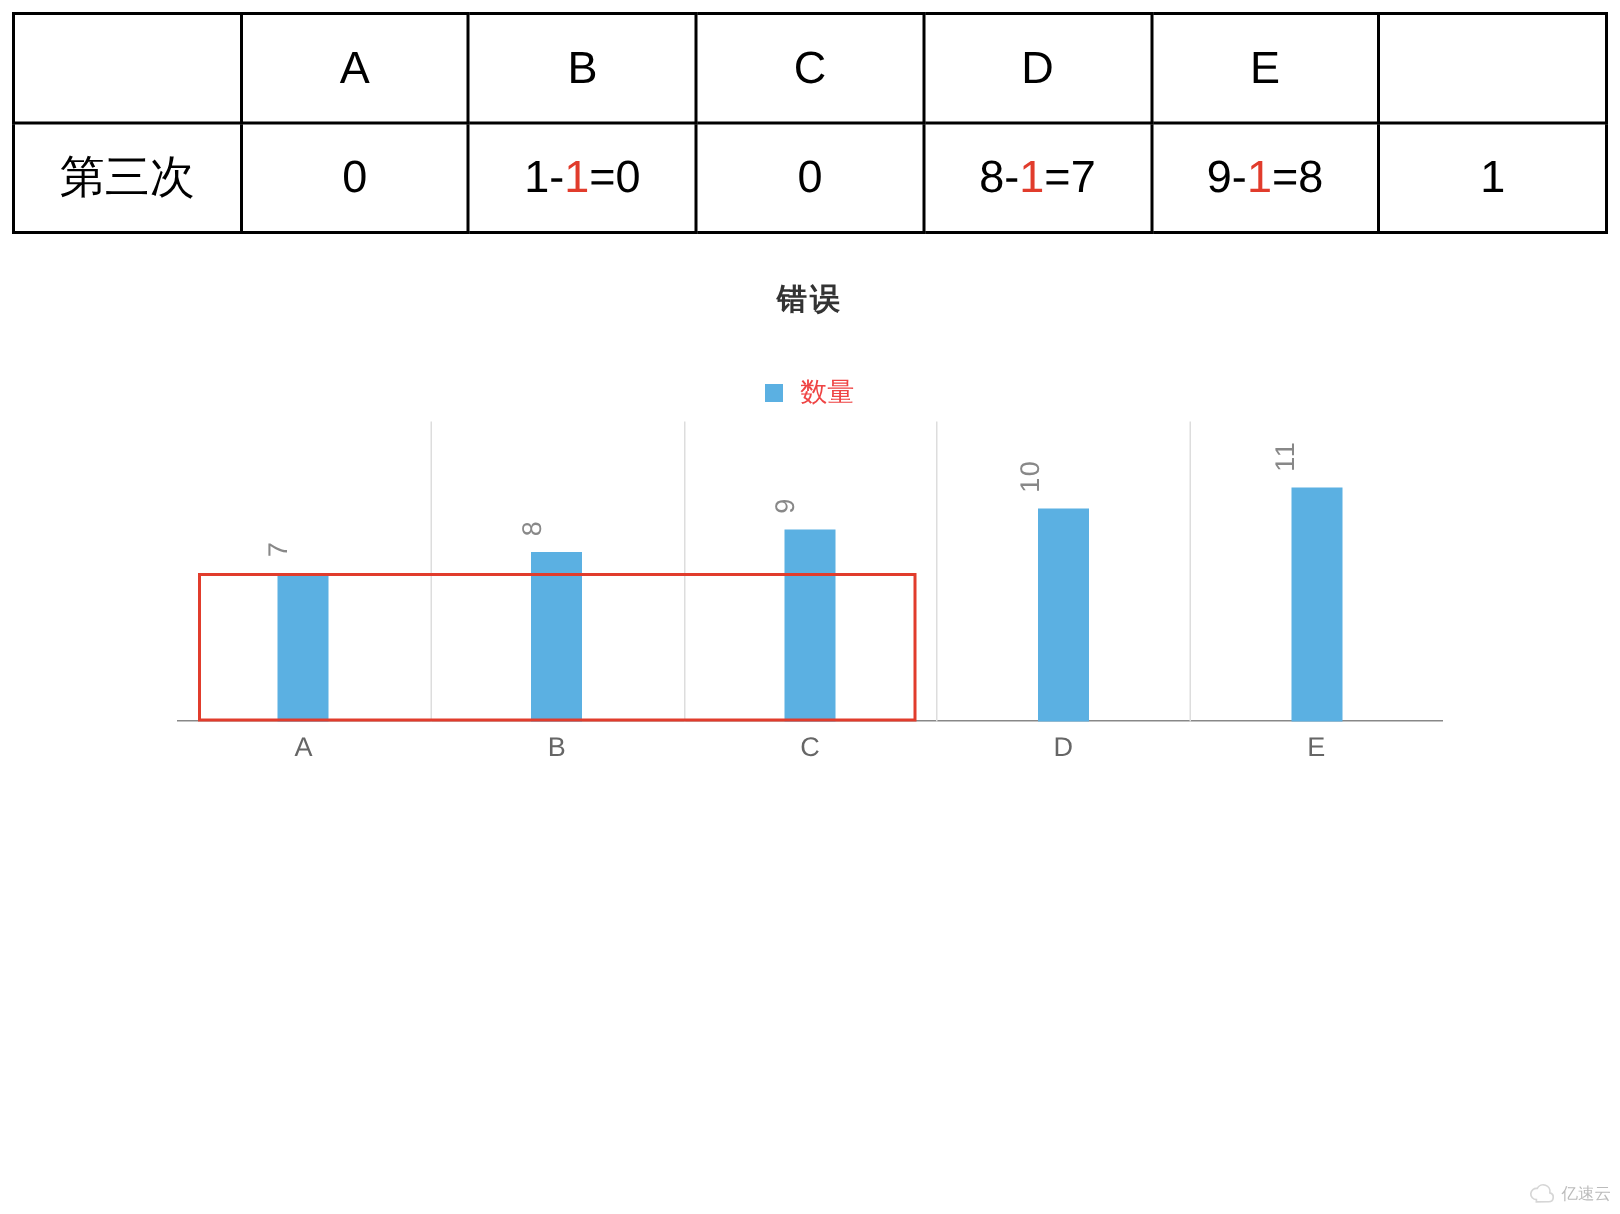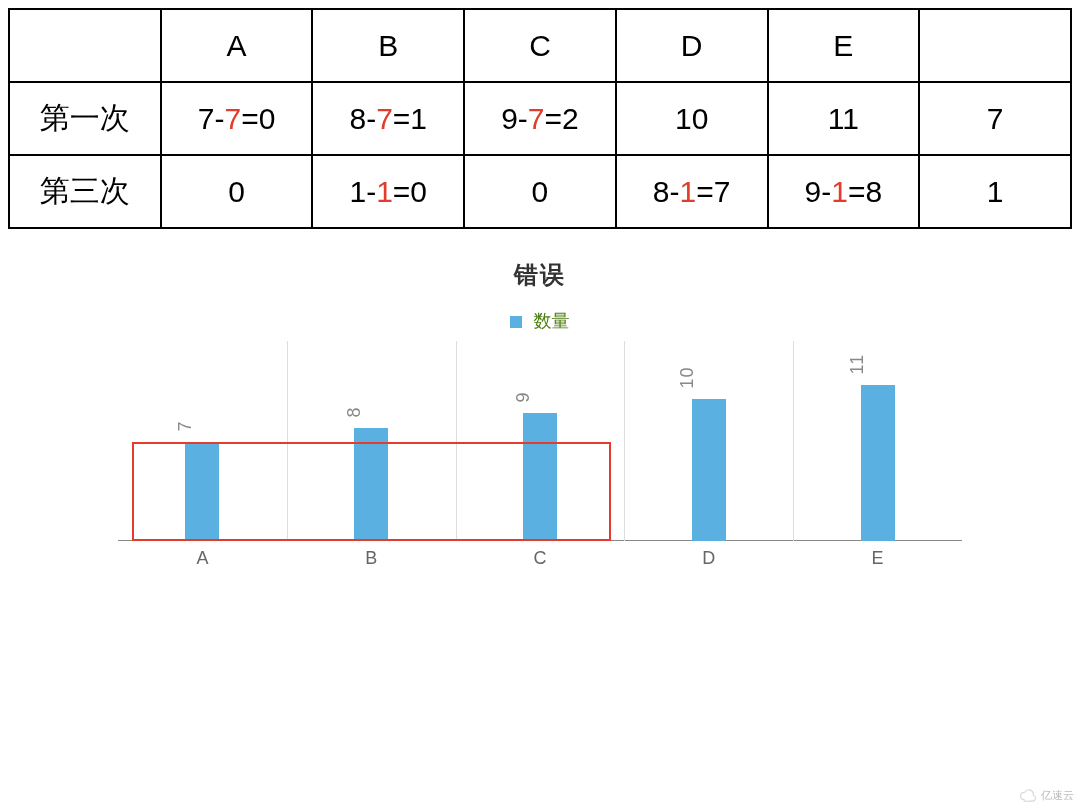--- a/index.html
+++ b/index.html
@@ -27,29 +27,29 @@
   }
   .hl { color: #e13c2c; }
   .chart-wrap {
     width: 1064px;
     margin: 30px auto 0;
     position: relative;
   }
   .chart-title {
     text-align: center;
     font-weight: 700;
-    font-size: 24px;
+    font-size: 20px;
     letter-spacing: 2px;
     color: #333;
   }
   .legend {
     text-align: center;
     font-size: 18px;
-    color: #4d7c0f;
-    margin-top: 18px;
+    color: #ef4444;
+    margin-top: 36px;
     margin-bottom: 8px;
   }
   .legend-swatch {
     display: inline-block;
     width: 12px; height: 12px;
     background: #5bb0e2;
     margin-right: 6px;
     vertical-align: middle;
   }
   .plot {
@@ -124,29 +124,20 @@
       <tr>
         <td></td>
         <td>A</td>
         <td>B</td>
         <td>C</td>
         <td>D</td>
         <td>E</td>
         <td></td>
       </tr>
       <tr>
-        <td>第一次</td>
-        <td><span>7-</span><span class="hl">7</span><span>=0</span></td>
-        <td><span>8-</span><span class="hl">7</span><span>=1</span></td>
-        <td><span>9-</span><span class="hl">7</span><span>=2</span></td>
-        <td><span>10</span></td>
-        <td><span>11</span></td>
-        <td>7</td>
-      </tr>
-      <tr>
         <td>第三次</td>
         <td><span>0</span></td>
         <td><span>1-</span><span class="hl">1</span><span>=0</span></td>
         <td><span>0</span></td>
         <td><span>8-</span><span class="hl">1</span><span>=7</span></td>
         <td><span>9-</span><span class="hl">1</span><span>=8</span></td>
         <td>1</td>
       </tr>
     </tbody>
 </table>

